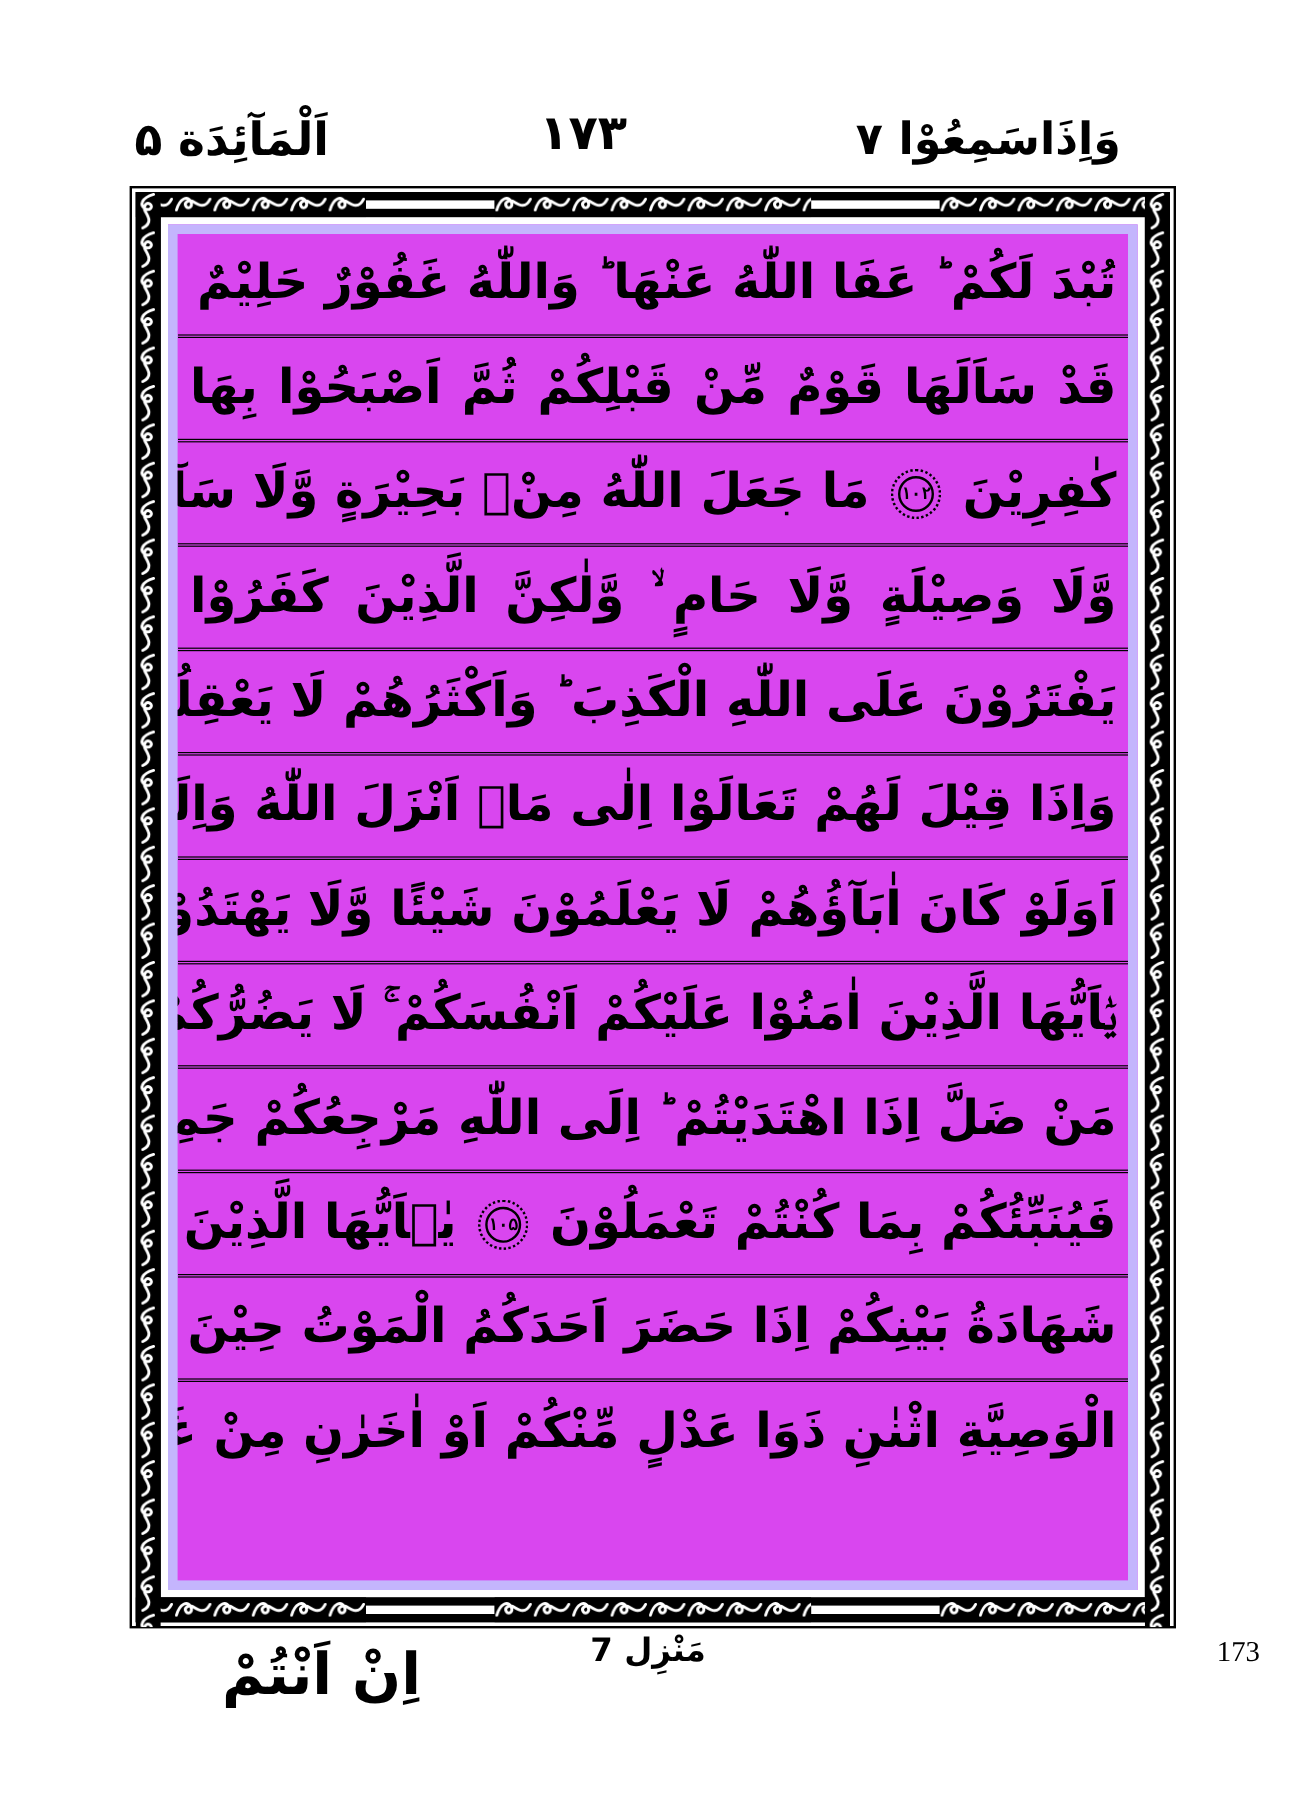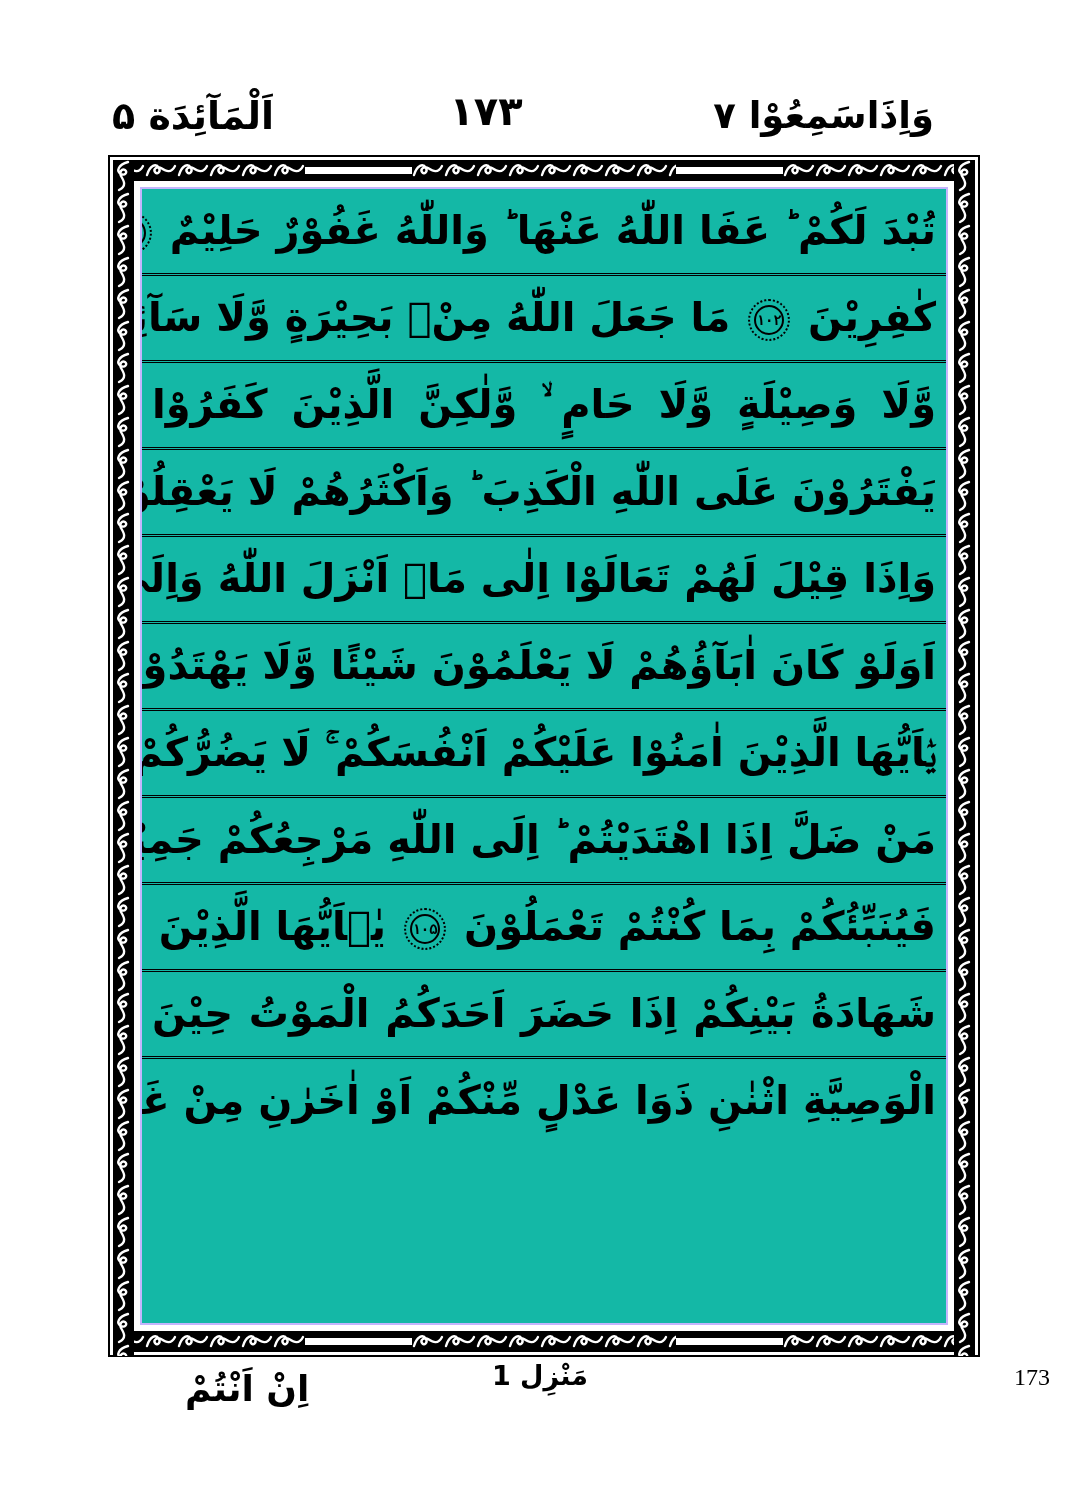--- a/index.html
+++ b/index.html
@@ -25,21 +25,21 @@
   .strip.bottom-center{bottom:0;left:50%;transform:translateX(-50%);}
   .strip.bottom-right{bottom:0;right:0;}
   .strip.side-left{top:0;left:0;}
   .strip.side-right{top:0;right:0;}
   .bar-gap{position:absolute;height:7px;background:#fff;}
   .bar-gap.t{top:7px;}  .bar-gap.b{bottom:7px;}
   .bar-gap.g1{left:192px;width:calc(50% - 132px - 192px);}
   .bar-gap.g2{right:192px;width:calc(50% - 132px - 192px);}
 
   .gapbox{width:100%;height:100%;background:#fff;box-sizing:border-box;padding:6px;}
-  .textbox{width:100%;height:100%;box-sizing:border-box;border:2px solid #c4b5fd;background:#14b8a6;overflow:hidden;}
+  .textbox{width:100%;height:100%;box-sizing:border-box;border:8px solid #c4b5fd;background:#d946ef;overflow:hidden;}
 
   
   .qline{
     box-sizing:border-box;height:87px;line-height:82px;padding:0 10px;
     direction:rtl;text-align:justify;text-align-last:justify;
     font-size:40px;font-weight:bold;white-space:nowrap;overflow:visible;
     border-bottom:3px double #000;
   }
   .qline:last-child{border-bottom:none;}
   .qtext{font-family:"DejaVu Sans",sans-serif;}
@@ -48,21 +48,21 @@
     width:42px;height:42px;border-radius:50%;border:2px dotted #000;box-sizing:border-box;
     margin:0 4px;line-height:normal;
   }
   .ayah-marker-num{
     display:flex;align-items:center;justify-content:center;
     width:30px;height:30px;border-radius:50%;border:2px solid #000;box-sizing:border-box;
     font-size:14px;font-weight:bold;direction:rtl;font-family:Liberation Mono, monospace;
   }
 
   
-  .foot-catchword{position:absolute;left:185px;top:1368px;font-size:36px;font-weight:bold;direction:rtl;}
+  .foot-catchword{position:absolute;left:185px;top:1368px;font-size:48px;font-weight:bold;direction:rtl;}
   .foot-manzil{position:absolute;left:50%;transform:translateX(-50%);top:1360px;font-size:27px;font-weight:bold;direction:rtl;}
   .foot-pageno{position:absolute;right:30px;top:1364px;font-size:24px;font-family:"Liberation Serif",serif;font-weight:normal;direction:ltr;}
 </style>
 </head>
 <body>
 
 <svg width="0" height="0" style="position:absolute" aria-hidden="true">
   <defs>
     <pattern id="vineH" width="32" height="21" patternUnits="userSpaceOnUse">
       <rect width="32" height="21" fill="#000"></rect>
@@ -114,34 +114,35 @@
     <svg class="strip side-right" width="21" height="1196">
         <rect width="21" height="1196" fill="url(#vineV)"></rect>
       </svg>
 
     <div class="gapbox">
       <div class="textbox">
 
       <div class="qline"><span class="qtext">تُبْدَ لَكُمْ ؕ عَفَا اللّٰهُ عَنْهَا ؕ وَاللّٰهُ غَفُوْرٌ حَلِيْمٌ</span> <span class="ayah-marker">
               <span class="ayah-marker-num">۱۰۱</span>
             </span> </div>
+          <div class="qline"><span class="qtext">قَدْ سَاَلَهَا قَوْمٌ مِّنْ قَبْلِكُمْ ثُمَّ اَصْبَحُوْا بِهَا</span> </div>
           <div class="qline"><span class="qtext">كٰفِرِيْنَ</span> <span class="ayah-marker">
               <span class="ayah-marker-num">۱۰۲</span>
             </span> <span class="qtext">مَا جَعَلَ اللّٰهُ مِنْۢ بَحِيْرَةٍ وَّلَا سَآئِبَةٍ</span> </div>
           <div class="qline"><span class="qtext">وَّلَا وَصِيْلَةٍ وَّلَا حَامٍ ۙ وَّلٰكِنَّ الَّذِيْنَ كَفَرُوْا</span> </div>
           <div class="qline"><span class="qtext">يَفْتَرُوْنَ عَلَى اللّٰهِ الْكَذِبَ ؕ وَاَكْثَرُهُمْ لَا يَعْقِلُوْنَ</span>  </div>
           <div class="qline"><span class="qtext">وَاِذَا قِيْلَ لَهُمْ تَعَالَوْا اِلٰى مَاۤ اَنْزَلَ اللّٰهُ وَاِلَى</span> </div>
           <div class="qline"><span class="qtext">اَوَلَوْ كَانَ اٰبَآؤُهُمْ لَا يَعْلَمُوْنَ شَيْئًا وَّلَا يَهْتَدُوْنَ</span>  </div>
           <div class="qline"><span class="qtext">يٰۤاَيُّهَا الَّذِيْنَ اٰمَنُوْا عَلَيْكُمْ اَنْفُسَكُمْ ۚ لَا يَضُرُّكُمْ</span> </div>
           <div class="qline"><span class="qtext">مَنْ ضَلَّ اِذَا اهْتَدَيْتُمْ ؕ اِلَى اللّٰهِ مَرْجِعُكُمْ جَمِيْعًا</span> </div>
           <div class="qline"><span class="qtext">فَيُنَبِّئُكُمْ بِمَا كُنْتُمْ تَعْمَلُوْنَ</span> <span class="ayah-marker">
               <span class="ayah-marker-num">۱۰۵</span>
             </span> <span class="qtext">يٰۤاَيُّهَا الَّذِيْنَ اٰمَنُوْا</span> </div>
           <div class="qline"><span class="qtext">شَهَادَةُ بَيْنِكُمْ اِذَا حَضَرَ اَحَدَكُمُ الْمَوْتُ حِيْنَ</span> </div>
           <div class="qline"><span class="qtext">الْوَصِيَّةِ اثْنٰنِ ذَوَا عَدْلٍ مِّنْكُمْ اَوْ اٰخَرٰنِ مِنْ غَيْرِكُمْ</span> </div>
         </div>
     </div>
   </div>
 </div>
 
 <div class="foot-catchword">اِنْ اَنْتُمْ</div>
-<div class="foot-manzil">مَنْزِل 1</div>
+<div class="foot-manzil">مَنْزِل 7</div>
 <div class="foot-pageno">173</div>
 
 </body></html>

